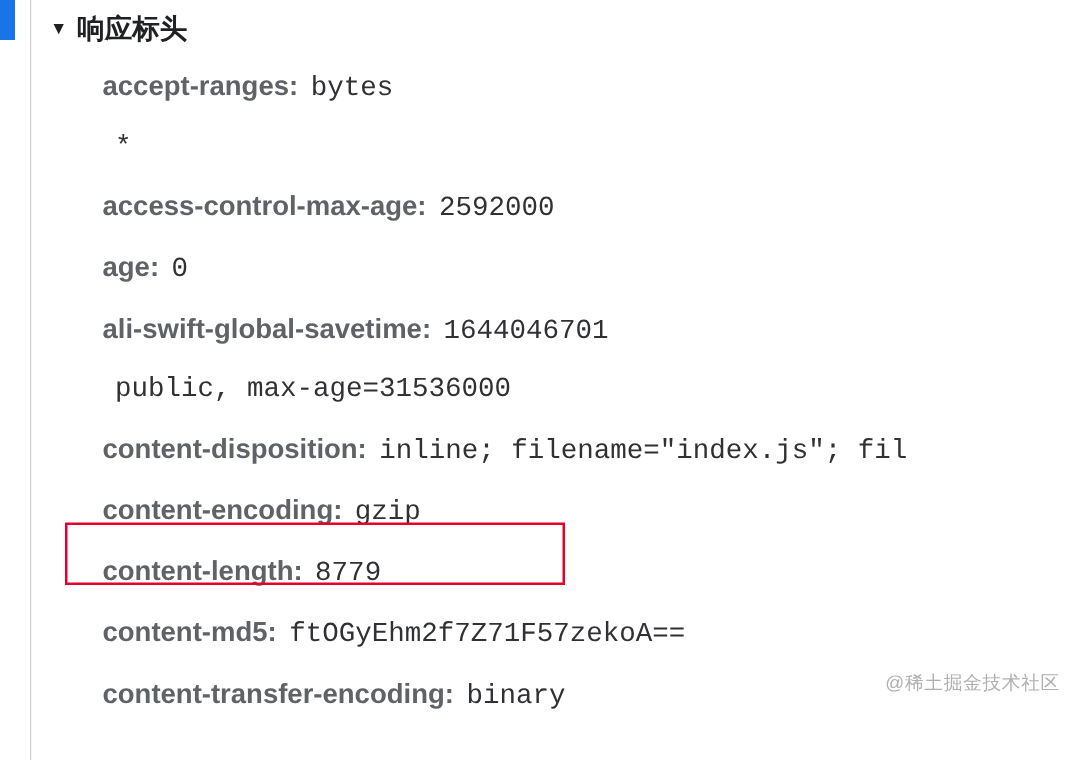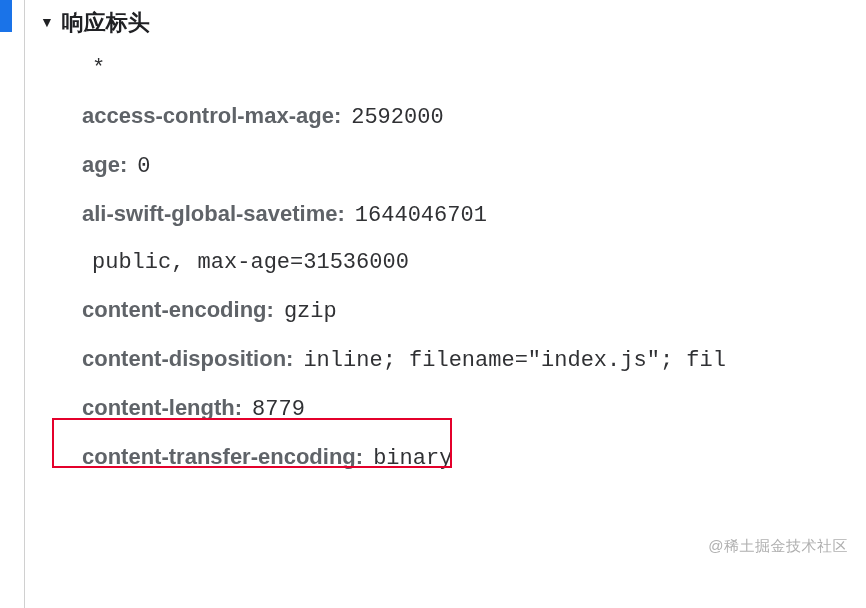--- a/index.html
+++ b/index.html
@@ -97,48 +97,56 @@
 <div class="left-bar"></div>
 <div class="left-border"></div>
 
 <div class="content">
   <div class="section-title">
     <span class="triangle">▼</span>
     <span>响应标头</span>
   </div>
 
   <div class="header-row">
+    <span class="header-name">accept-ranges:</span>
+    <span class="header-value">bytes</span>
+  </div>
+  <div class="header-row">
     <span class="header-value">*</span>
   </div>
   <div class="header-row">
     <span class="header-name">access-control-max-age:</span>
     <span class="header-value">2592000</span>
   </div>
   <div class="header-row">
     <span class="header-name">age:</span>
     <span class="header-value">0</span>
   </div>
   <div class="header-row">
     <span class="header-name">ali-swift-global-savetime:</span>
     <span class="header-value">1644046701</span>
   </div>
   <div class="header-row">
     <span class="header-value">public, max-age=31536000</span>
   </div>
   <div class="header-row">
+    <span class="header-name">content-disposition:</span>
+    <span class="header-value">inline; filename="index.js"; fil</span>
+  </div>
+  <div class="header-row">
     <span class="header-name">content-encoding:</span>
     <span class="header-value">gzip</span>
   </div>
   <div class="header-row">
-    <span class="header-name">content-disposition:</span>
-    <span class="header-value">inline; filename="index.js"; fil</span>
+    <span class="header-name">content-length:</span>
+    <span class="header-value">8779</span>
   </div>
   <div class="header-row">
-    <span class="header-name">content-length:</span>
-    <span class="header-value">8779</span>
+    <span class="header-name">content-md5:</span>
+    <span class="header-value">ftOGyEhm2f7Z71F57zekoA==</span>
   </div>
   <div class="header-row">
     <span class="header-name">content-transfer-encoding:</span>
     <span class="header-value">binary</span>
   </div>
 </div>
 
 <div class="highlight-box"></div>
 
 <div class="watermark">@稀土掘金技术社区</div>

